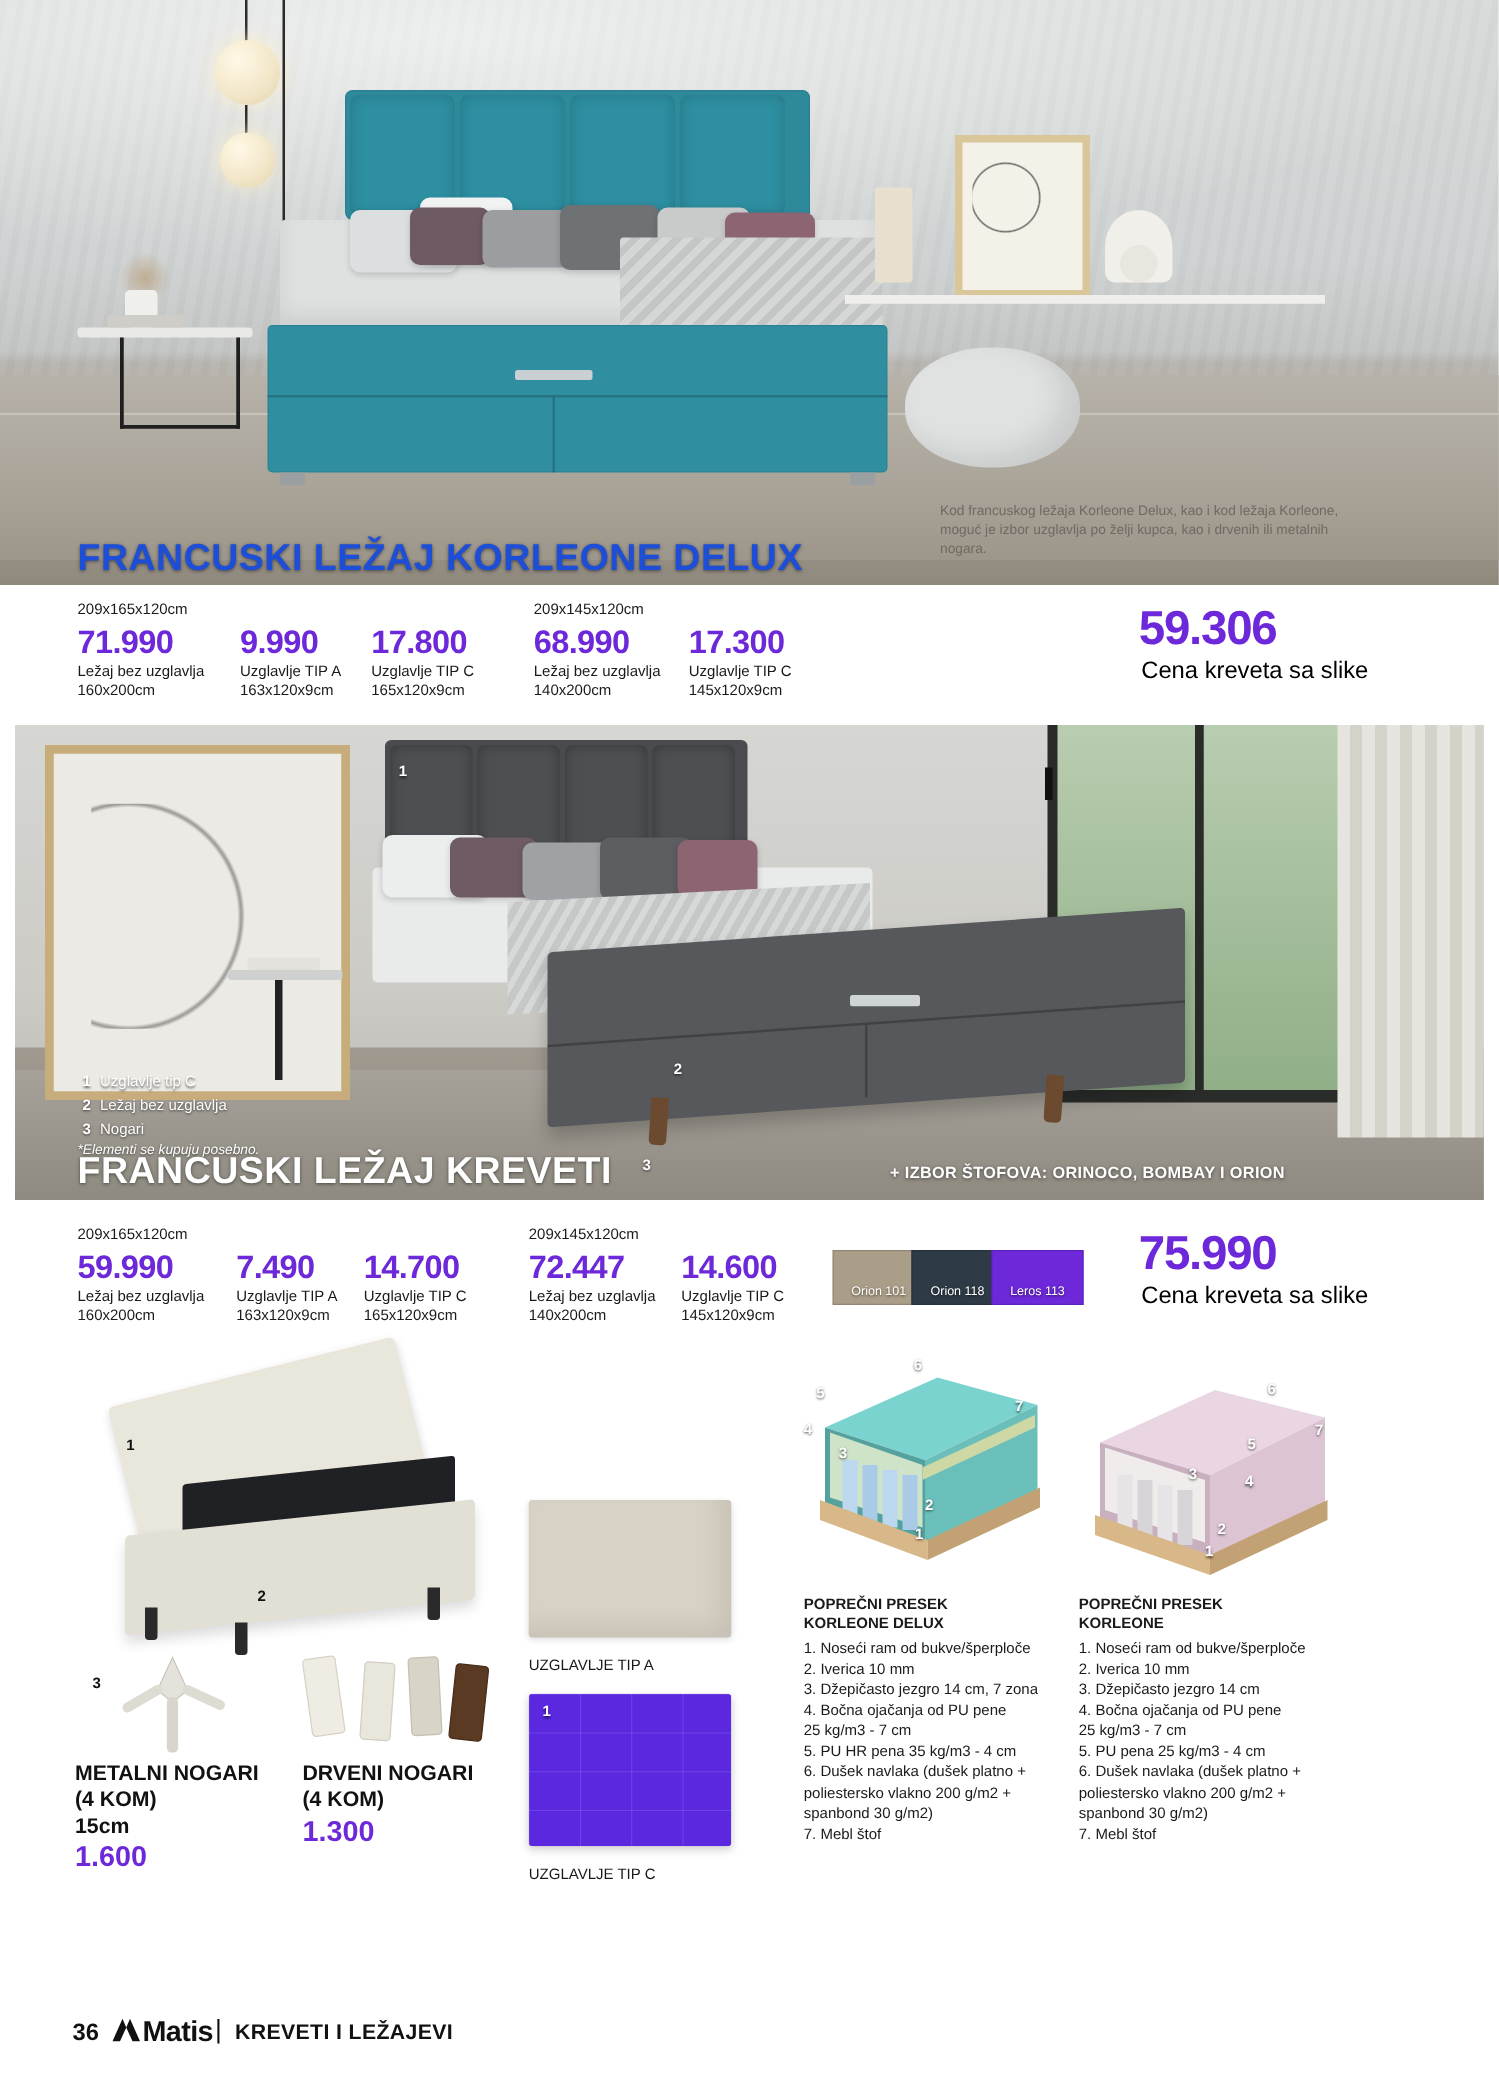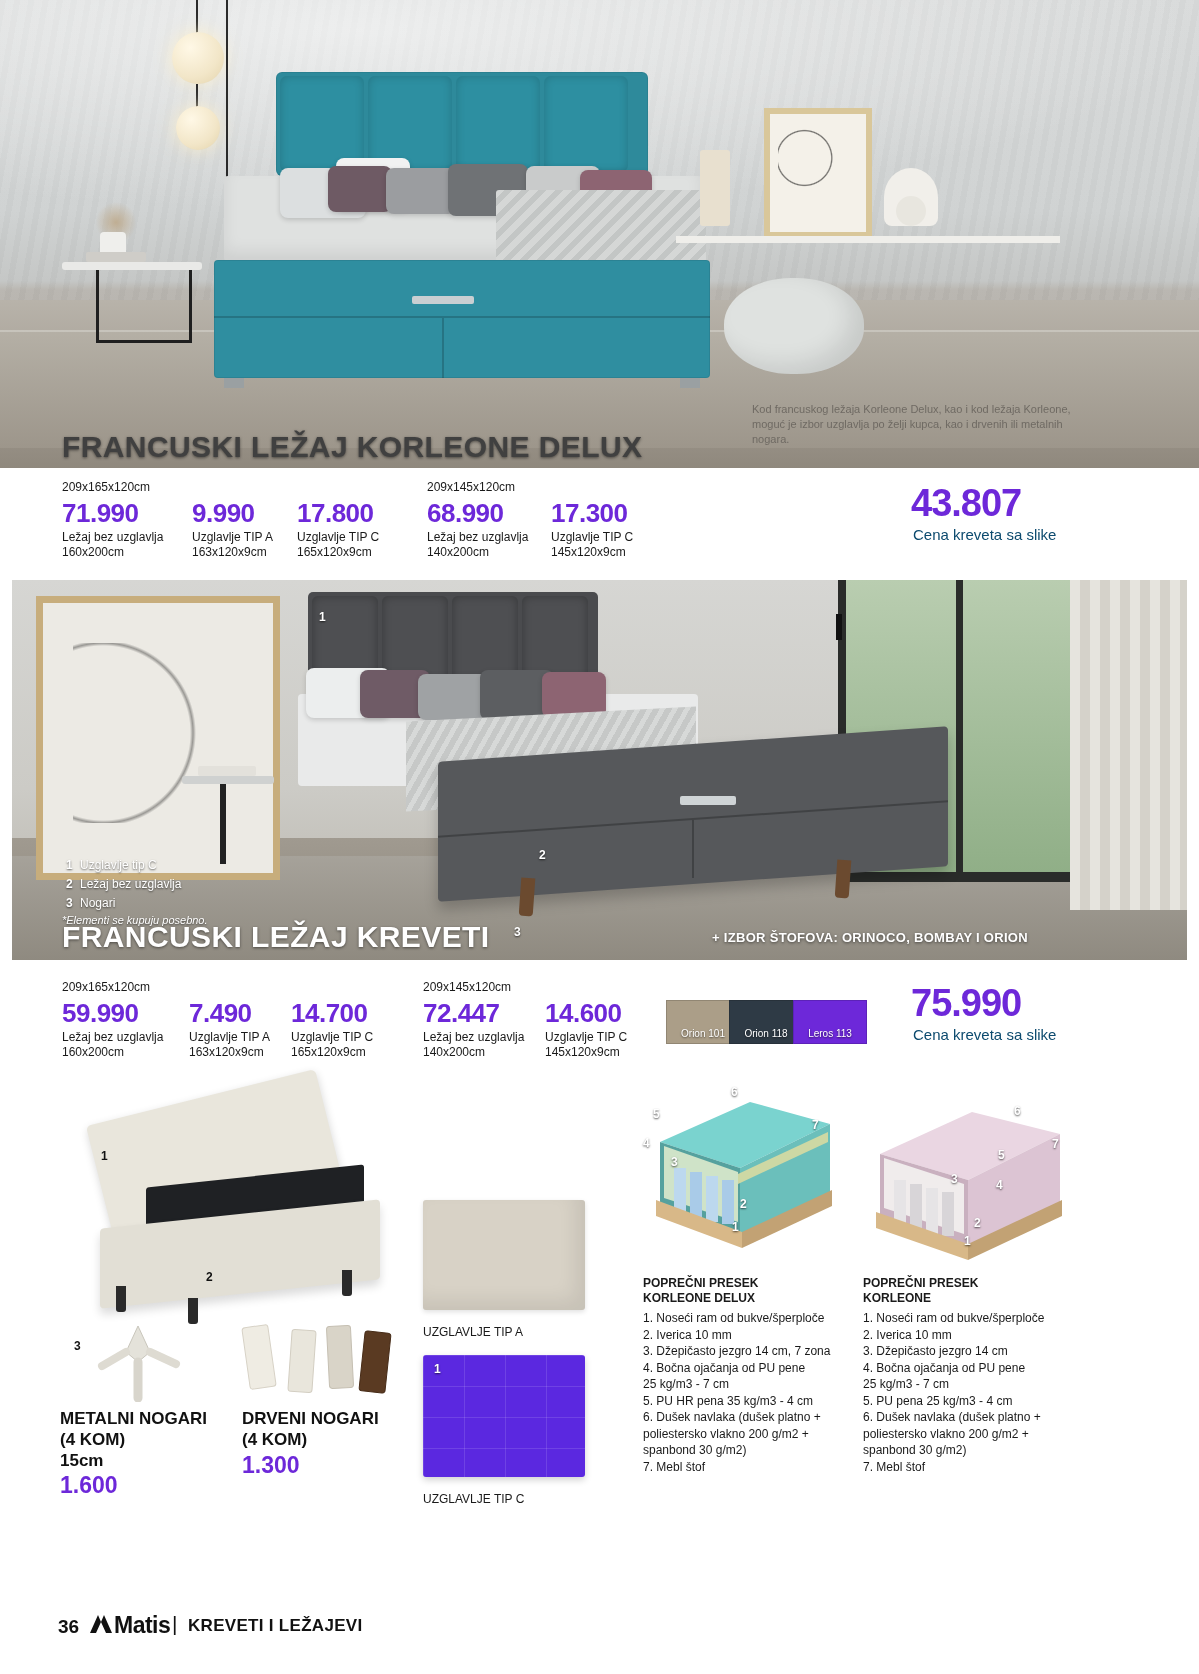--- a/index.html
+++ b/index.html
@@ -51,31 +51,31 @@
   .shelf{position:absolute;left:676px;top:236px;width:384px;height:7px;background:#efeeea;}
   .frame1{position:absolute;left:764px;top:108px;width:96px;height:118px;background:#f4f1e9;border:6px solid #d9c79a;}
   .squig{position:absolute;left:778px;top:126px;width:66px;height:80px;
     background:radial-gradient(circle at 40% 40%,rgba(0,0,0,0) 42%,rgba(0,0,0,.55) 44%,rgba(0,0,0,0) 46%);}
   .vase2{position:absolute;left:700px;top:150px;width:30px;height:76px;background:#e8e0cf;border-radius:3px;}
   .lamp1{position:absolute;left:884px;top:168px;width:54px;height:58px;background:#f1efea;border-radius:50% 50% 8px 8px;}
   .lampbase{position:absolute;left:896px;top:196px;width:30px;height:30px;background:#e8e6df;border-radius:50%;}
   .pouf{position:absolute;left:724px;top:278px;width:140px;height:96px;background:#dfe2e0;border-radius:48%;
      box-shadow:inset -14px -10px 22px rgba(0,0,0,.10);}
   .h1note{position:absolute;left:752px;top:402px;width:340px;color:#6f6a63;font-size:11px;line-height:15px;}
-  .title1{position:absolute;left:62px;top:430px;font-size:30px;font-weight:700;color:#404040;letter-spacing:.4px;
+  .title1{position:absolute;left:62px;top:430px;font-size:30px;font-weight:700;color:#1d4ed8;letter-spacing:.4px;
      text-shadow:0 1px 3px rgba(0,0,0,.5);}
 
   
   .pricebar{position:absolute;left:0;width:1199px;background:#fff;}
   .pb1{top:468px;height:112px;}
   .dimlabel{position:absolute;font-size:12px;color:#1a1a1a;}
   .price{position:absolute;font-size:26px;font-weight:700;color:#6d28d9;letter-spacing:-.5px;}
   .pdesc{position:absolute;font-size:12px;line-height:15px;color:#1a1a1a;}
   .bigprice{position:absolute;font-size:38px;font-weight:700;color:#6d28d9;letter-spacing:-1px;}
-  .bigsub{position:absolute;font-size:15px;color:#0c4a6e;}
+  .bigsub{position:absolute;font-size:19px;color:#000000;}
 
   
   .hero2{position:absolute;left:12px;top:580px;width:1175px;height:380px;overflow:hidden;}
   .h2bg{position:absolute;inset:0;background:linear-gradient(180deg,#d6d6d3 0%,#cccbc6 55%,#b6b2a9 100%);}
   .h2floor{position:absolute;left:0;top:258px;width:1175px;height:122px;background:linear-gradient(180deg,#9b9par 0,#8e8madeup 100%);}
   .h2floor{background:linear-gradient(180deg,#a09a90,#8a8478);}
   .h2rug{position:absolute;left:0;top:276px;width:1175px;height:104px;background:linear-gradient(180deg,#a6a29a,#8f8a80);}
   .art2{position:absolute;left:24px;top:16px;width:230px;height:270px;background:#eceae4;border:7px solid #c7ad7c;}
   .art2 .curve{position:absolute;left:30px;top:40px;width:150px;height:180px;
      background:radial-gradient(circle at 20% 50%,rgba(0,0,0,0) 58%,rgba(0,0,0,.35) 60%,rgba(0,0,0,0) 62%);}
@@ -216,21 +216,21 @@
 165x120x9cm</div>
 
     <div class="price" style="left:427px;top:30px;">68.990</div>
     <div class="pdesc" style="left:427px;top:62px;white-space:pre-line;">Ležaj bez uzglavlja
 140x200cm</div>
 
     <div class="price" style="left:551px;top:30px;">17.300</div>
     <div class="pdesc" style="left:551px;top:62px;white-space:pre-line;">Uzglavlje TIP C
 145x120x9cm</div>
 
-    <div class="bigprice" style="left:911px;top:14px;">43.807</div>
+    <div class="bigprice" style="left:911px;top:14px;">59.306</div>
     <div class="bigsub" style="left:913px;top:58px;">Cena kreveta sa slike</div>
   </div>
 
   <div class="hero2">
     <div class="h2bg"></div>
     <div class="h2floor"></div>
     <div class="h2rug"></div>
 
     <div class="art2">
         <div class="curve"></div>

